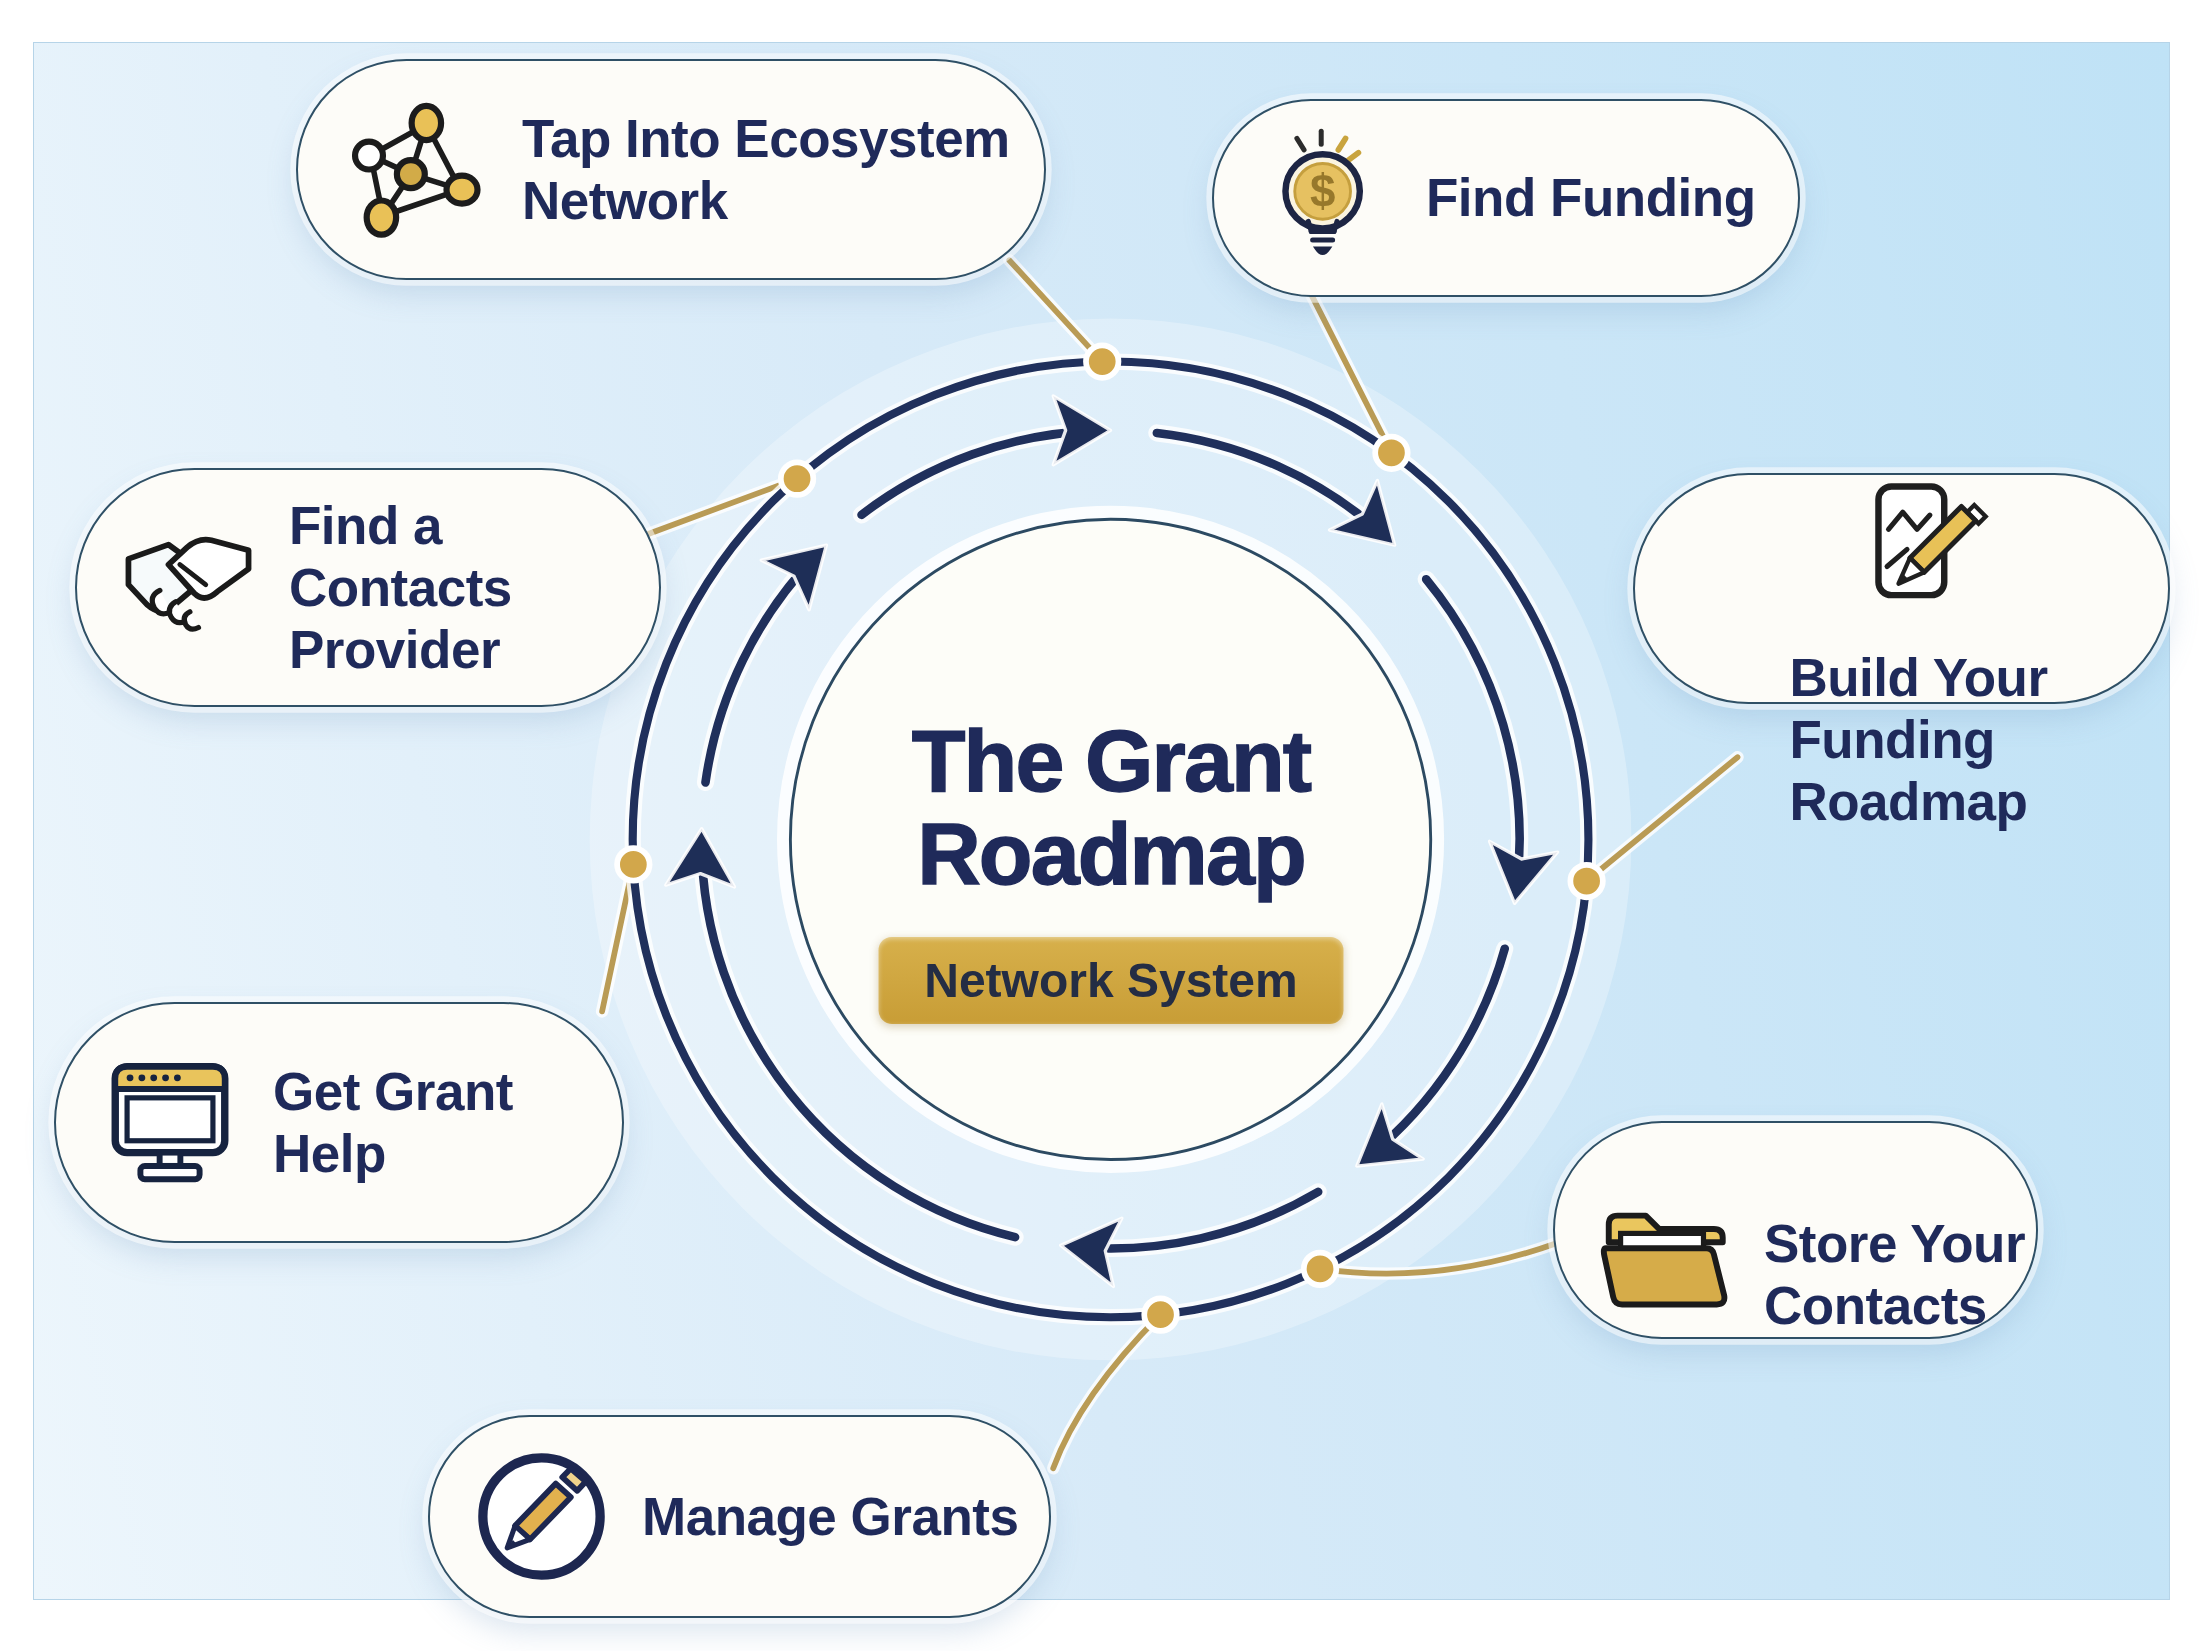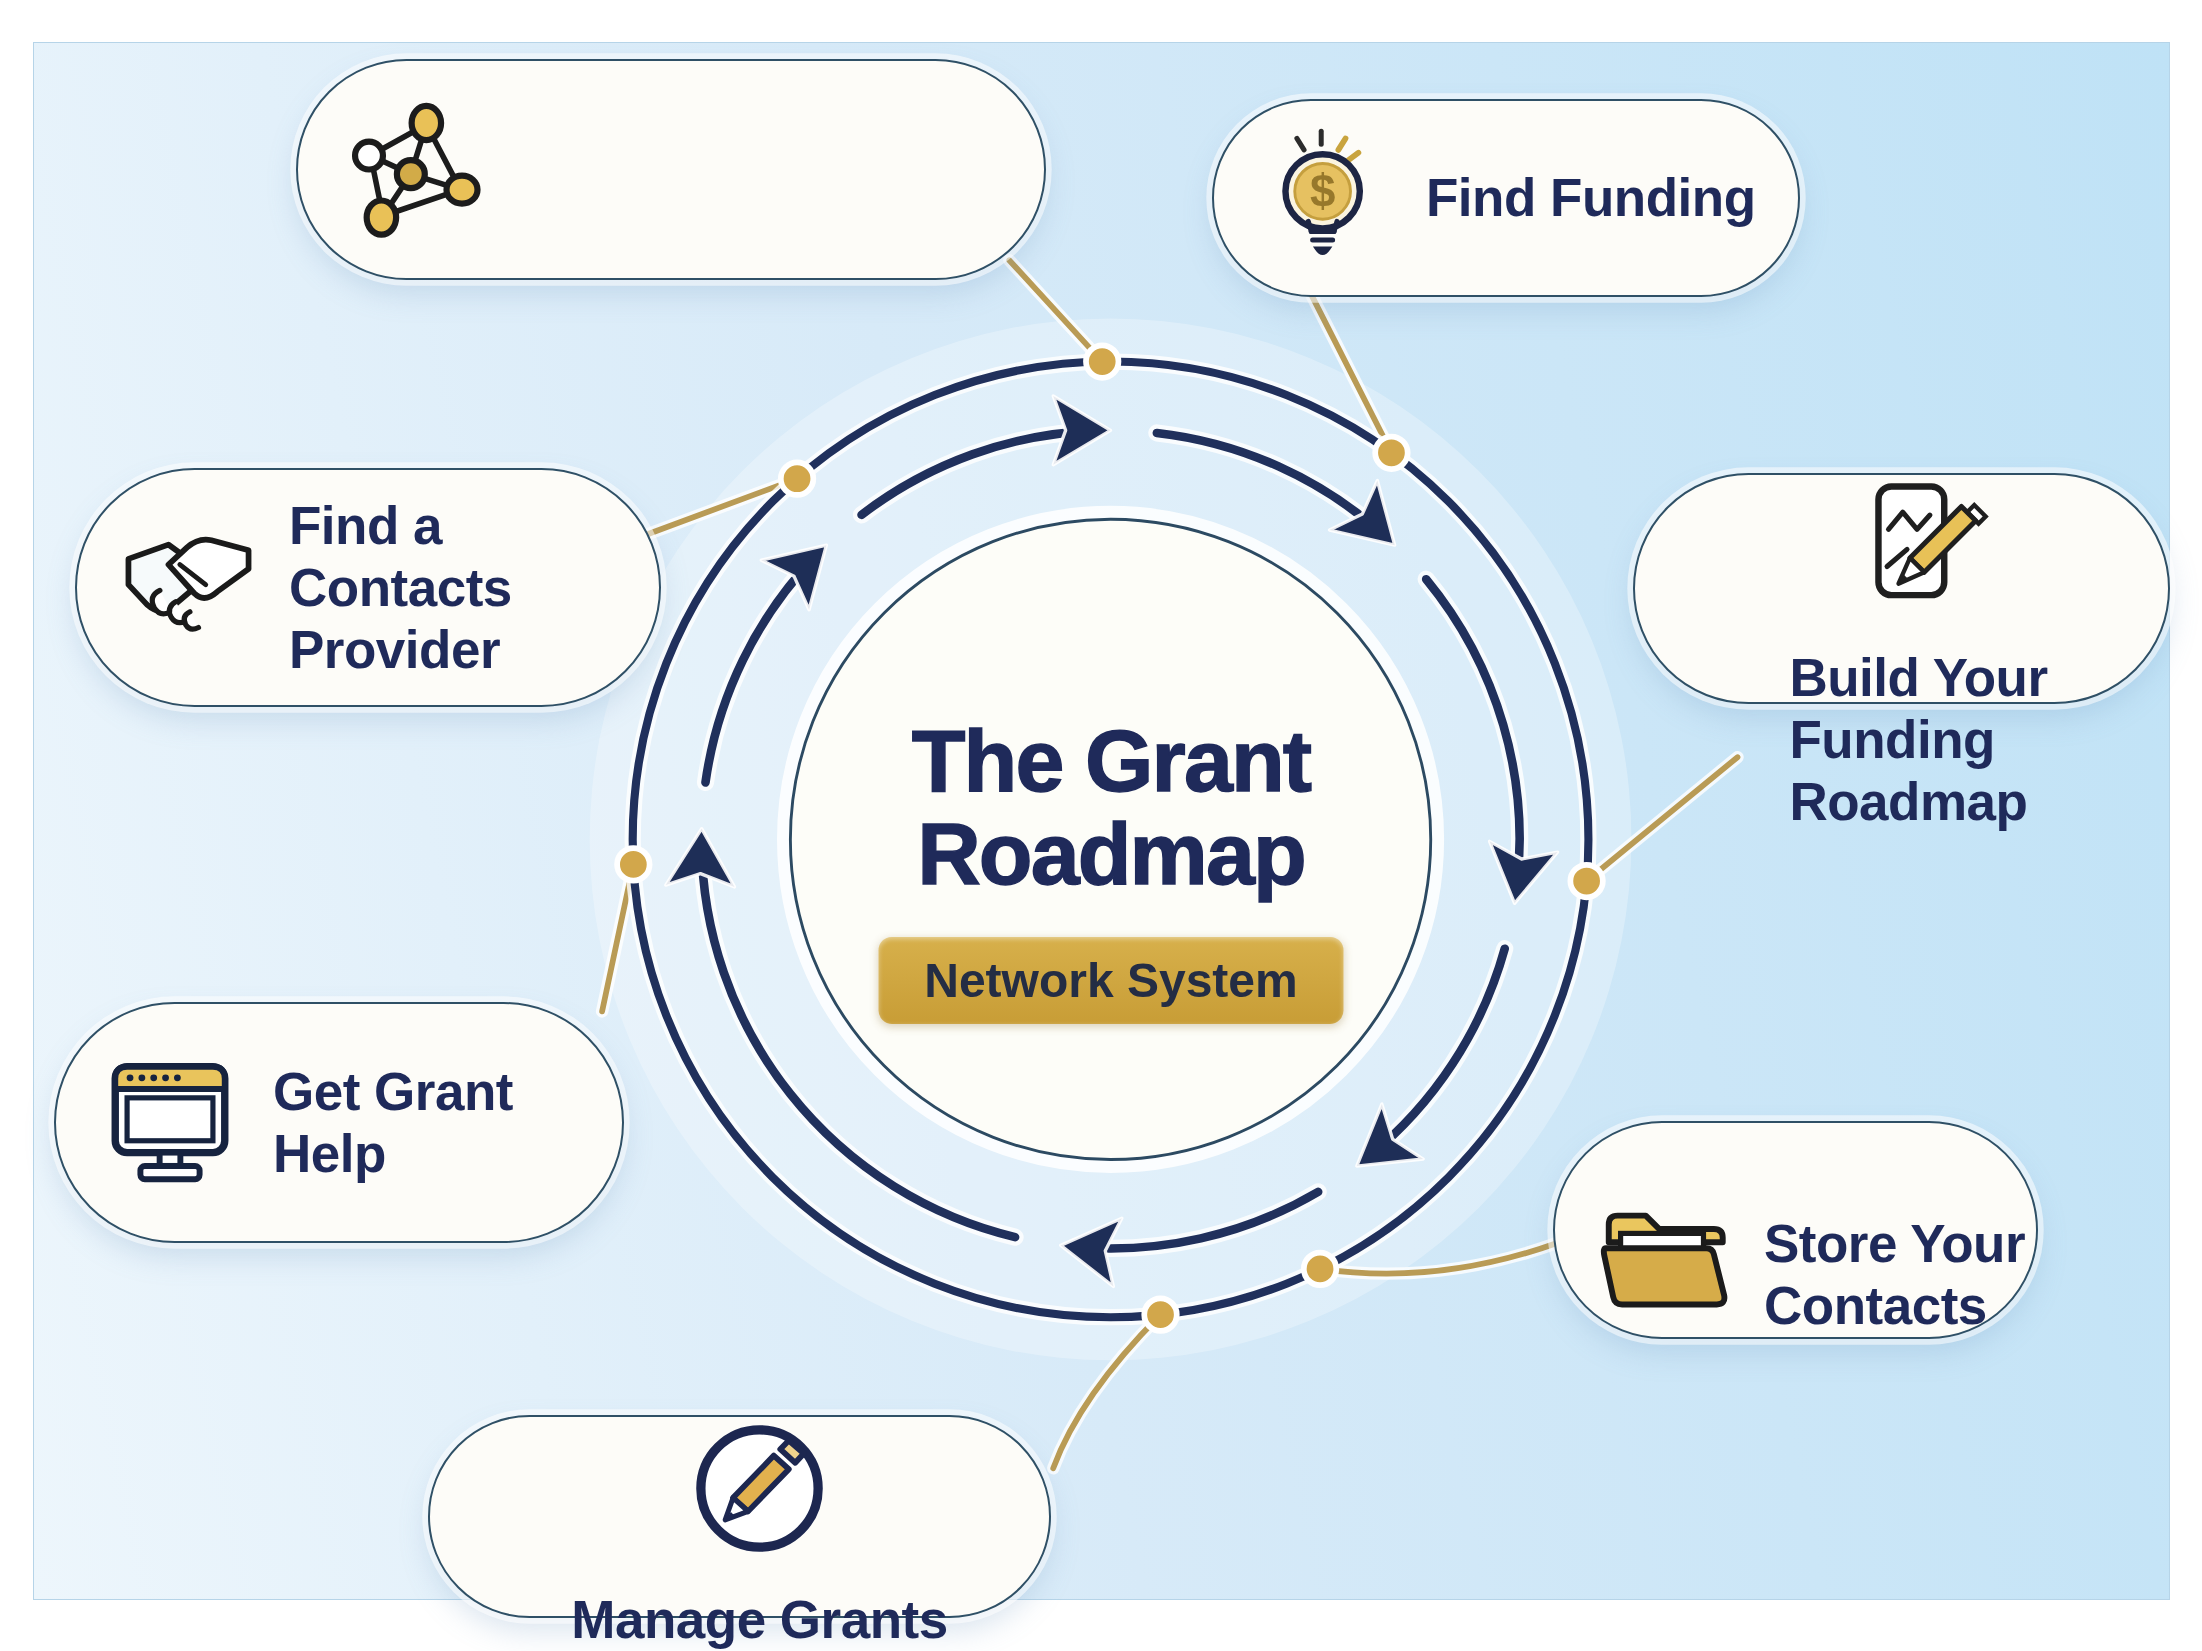--- a/index.html
+++ b/index.html
@@ -115,20 +115,22 @@
   <span class="icon">
     <svg viewBox="0 0 100 100" width="155" height="155">
       <path d="M57 21 L21 41 M57 21 L47 53 M57 21 L79 63 M21 41 L47 53 M21 41 L29 80 M47 53 L29 80 M47 53 L79 63 M29 80 L79 63" fill="none" stroke="#1c1c1c" stroke-width="3.6" stroke-linecap="round"></path>
       <ellipse cx="57" cy="20" rx="9.5" ry="11" fill="#e9c157" stroke="#1c1c1c" stroke-width="4"></ellipse>
       <circle cx="20" cy="41" r="9" fill="#ffffff" stroke="#1c1c1c" stroke-width="4"></circle>
       <circle cx="47" cy="53" r="9" fill="#d2ab48" stroke="#1c1c1c" stroke-width="4"></circle>
       <ellipse cx="28" cy="81" rx="9.5" ry="11" fill="#e9c157" stroke="#1c1c1c" stroke-width="4"></ellipse>
       <ellipse cx="80" cy="63" rx="10" ry="9" fill="#e9c157" stroke="#1c1c1c" stroke-width="4"></ellipse>
     </svg>
   </span>
+  <span class="label">Tap Into Ecosystem
+Network</span>
 </div>
 
 <div class="pill" style="left:1212px;top:99px;width:588px;height:198px;">
   <span class="icon">
     <svg viewBox="0 0 100 100" width="143" height="143">
       <path d="M30 8 L35 16" stroke="#2c2c2c" stroke-width="3.5" stroke-linecap="round"></path>
       <path d="M47 3 L47 12" stroke="#2c2c2c" stroke-width="3.5" stroke-linecap="round"></path>
       <path d="M64 8 L59 16" stroke="#c9a43e" stroke-width="4" stroke-linecap="round"></path>
       <path d="M73 18 L65 24" stroke="#c9a43e" stroke-width="4" stroke-linecap="round"></path>
       <circle cx="48" cy="45" r="26" fill="#fbf4e0" stroke="#1d2544" stroke-width="4.5"></circle>
@@ -164,21 +166,21 @@
     <svg viewBox="0 0 100 100" width="148" height="148">
       <path d="M12 36 V24 q0 -6 6 -6 h19 l9 9 h37 q6 0 6 6 v3 z" fill="#eac65e" stroke="#1b1b1b" stroke-width="4" stroke-linejoin="round"></path>
       <rect x="20" y="30" width="56" height="13" fill="#ffffff" stroke="#1b1b1b" stroke-width="3.5"></rect>
       <path d="M10 40 L78 40 Q82 40 83 44 L90 72 Q91 78 85 78 L21 78 Q16 78 15 73 L9 45 Q8 40 10 40 Z" fill="#d6ac49" stroke="#1b1b1b" stroke-width="4" stroke-linejoin="round"></path>
     </svg>
   </span>
   <span class="label">Store Your
 Contacts</span>
 </div>
 
-<div class="pill" style="left:428px;top:1415px;width:623px;height:203px;flex-direction:column;">
+<div class="pill" style="left:428px;top:1415px;width:623px;height:203px;">
   <span class="icon">
     <svg viewBox="0 0 100 100" width="143" height="143">
       <circle cx="50" cy="50" r="41" fill="#ffffff" stroke="#1d2750" stroke-width="6.5"></circle>
       <path d="M64.5 22.5 L75 32 L81 25.5 L70.5 16.5 Z" fill="#f0d38c" stroke="#1d2750" stroke-width="4" stroke-linejoin="round"></path>
       <path d="M60 27 L70.5 36.5 L42 66 L31.5 56.5 Z" fill="#e2b14e" stroke="#1d2750" stroke-width="4" stroke-linejoin="round"></path>
       <path d="M31.5 56.5 L42 66 L26 72 Z" fill="#ffffff" stroke="#1d2750" stroke-width="3.5" stroke-linejoin="round"></path>
       <path d="M30 66.5 L26 72 L33 69.5 Z" fill="#1d2750"></path>
     </svg>
   </span>
   <span class="label">Manage Grants</span>

